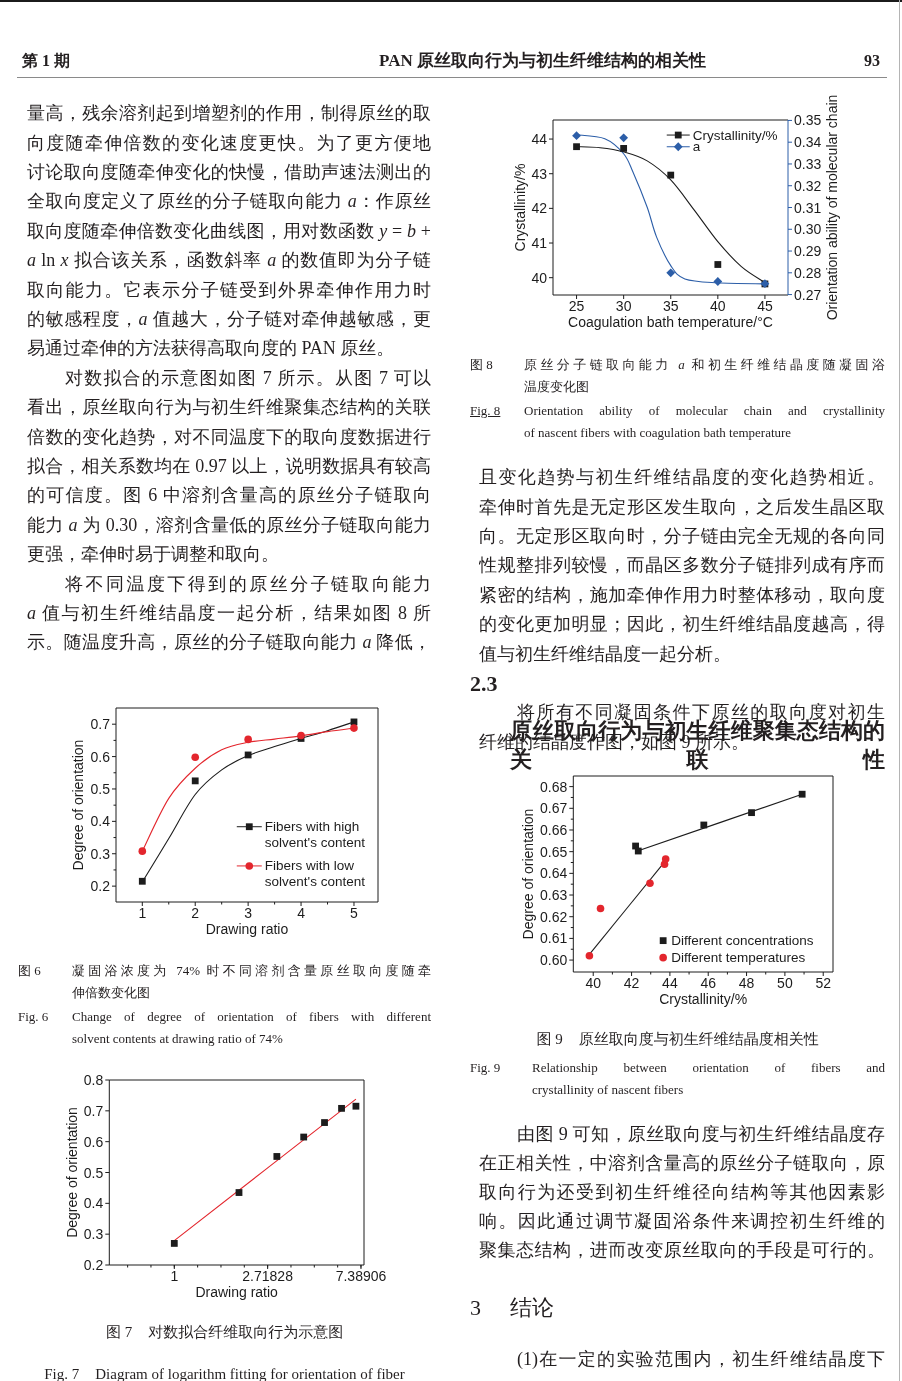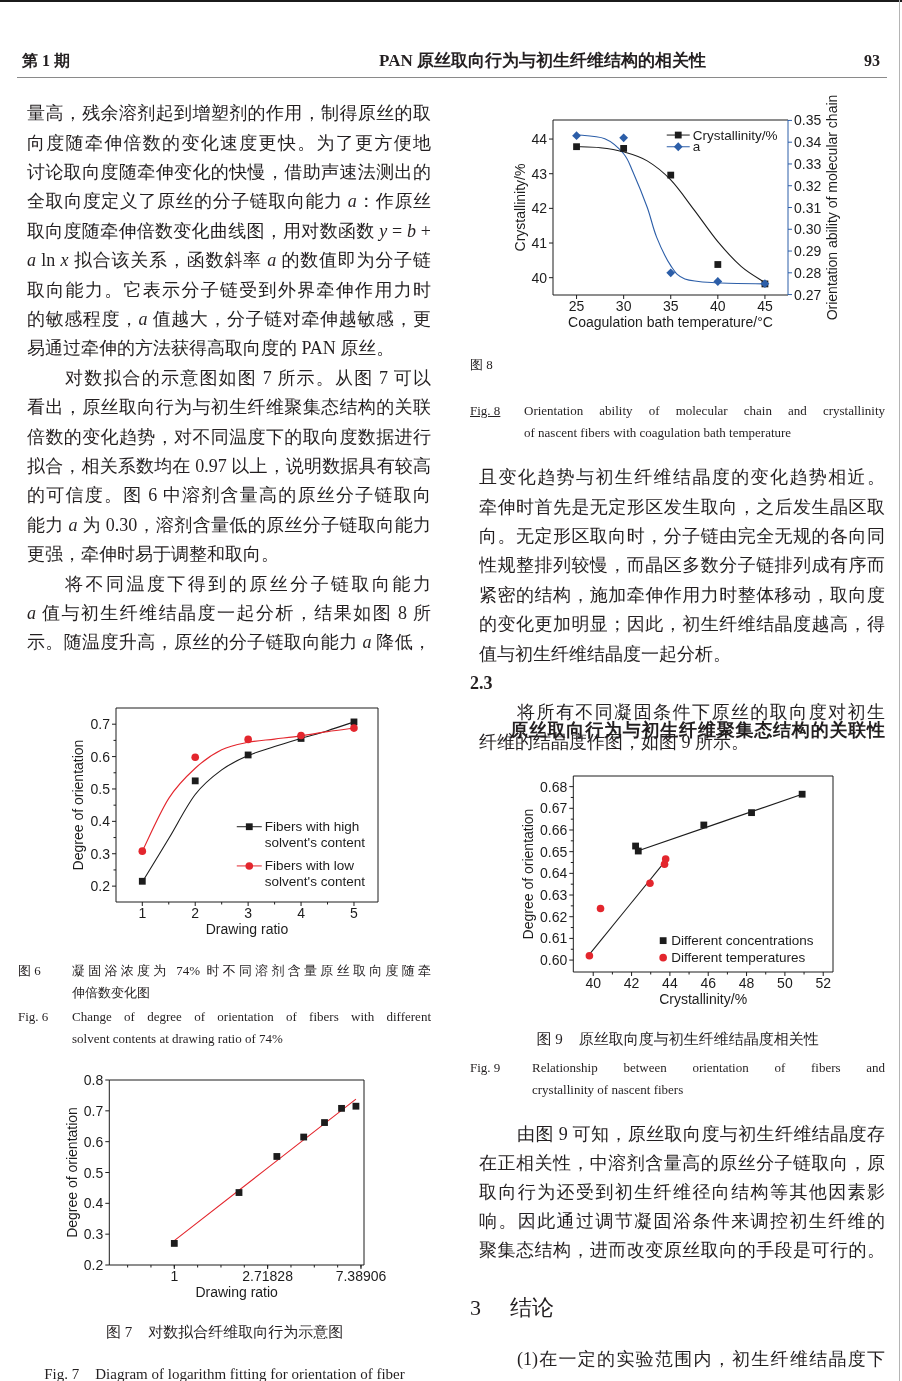--- a/index.html
+++ b/index.html
@@ -13,21 +13,21 @@
   .hdr-page{left:840px;width:40px;text-align:right;}
   .hdr-rule{position:absolute;left:17px;top:77px;width:870px;height:1px;background:#8a8a8a;}
 
   .col{position:absolute;font-size:18px;}
   .ln{height:29.4px;line-height:29.4px;text-align:justify;text-align-last:justify;overflow:hidden;margin-left:9px;}
   .ln.last{text-align-last:left;}
   .ln.indent{text-indent:38px;}
   .tight .ln{height:29px;line-height:29px;}
   .ln i{font-family:"Liberation Serif","DejaVu Serif",serif;font-style:italic;}
 
-  .sec-head{display:flex;height:29.4px;line-height:29.4px;font-weight:bold;font-size:18px;}
+  .sec-head{display:flex;height:29.4px;line-height:29.4px;font-weight:bold;font-size:22px;}
   .sec-head .num{width:40px;flex:none;}
   .sec-head .txt{flex:1;text-align:justify;text-align-last:justify;margin-top:47px;}
   .sec-big{display:flex;height:29.4px;line-height:29.4px;font-size:22px;}
   .sec-big .num{width:40px;flex:none;}
 
   .cap{position:absolute;display:flex;font-size:13px;}
   .cap .lab{flex:none;line-height:21.5px;white-space:nowrap;}
   .cap .body{flex:1;}
   .cap .ln{height:21.5px;line-height:21.5px;}
   .cap-c{position:absolute;font-size:15px;height:21.5px;line-height:21.5px;text-align:center;white-space:nowrap;}
@@ -266,20 +266,24 @@
     <path d="M264.92384769539075,194.2815920398009 L269.3238476953907,198.6815920398009 L264.92384769539075,203.0815920398009 L260.52384769539077,198.6815920398009 Z" fill="#2c5ea8"></path>
     <line x1="166.74" y1="50.05" x2="189.74" y2="50.05" stroke="#1c1c1c" stroke-width="1"></line>
     <rect x="174.84" y="46.65" width="6.8" height="6.8" fill="#1c1c1c"></rect>
     <text x="192.74" y="50.05" class="lg start">Crystallinity/%</text>
     <line x1="166.74" y1="61.75" x2="189.74" y2="61.75" stroke="#2c5ea8" stroke-width="1"></line>
     <path d="M178.24,57.35 L182.64000000000001,61.75 L178.24,66.15 L173.84,61.75 Z" fill="#2c5ea8"></path>
     <text x="192.74" y="61.75" class="lg start" font-style="italic">a</text>
   </svg>
 <div class="cap" style="left:470px;top:354.3px;width:415px;">
   <span class="lab" style="width:45px;">图 8</span>
+  <div class="body">
+      <div class="ln">原丝分子链取向能力 <i>a</i> 和初生纤维结晶度随凝固浴</div>
+      <div class="ln last">温度变化图</div>
+    </div>
 </div>
 <div class="cap" style="left:470px;top:400.3px;width:415px;">
   <span class="lab" style="width:45px;text-decoration:underline;">Fig. 8</span>
   <div class="body">
       <div class="ln">Orientation ability of molecular chain and crystallinity</div>
       <div class="ln last">of nascent fibers with coagulation bath temperature</div>
     </div>
 </div>
 
 <div class="col" style="left:470px;top:463.3px;width:415px;">

